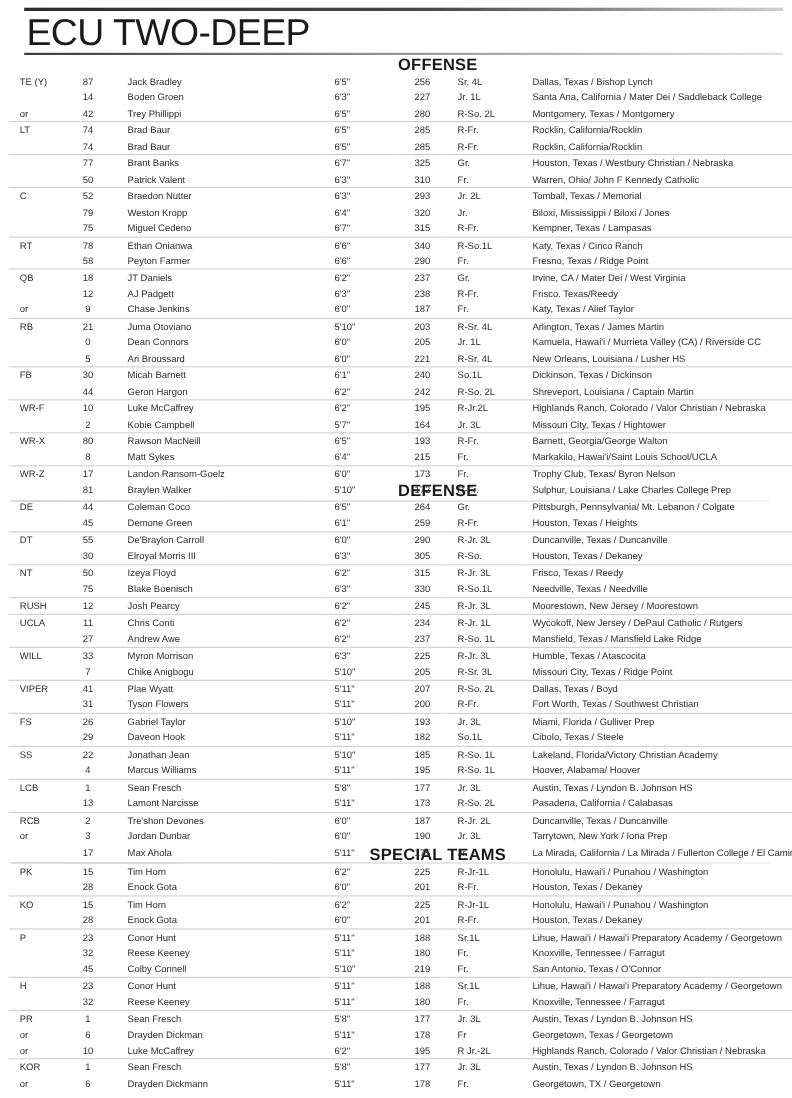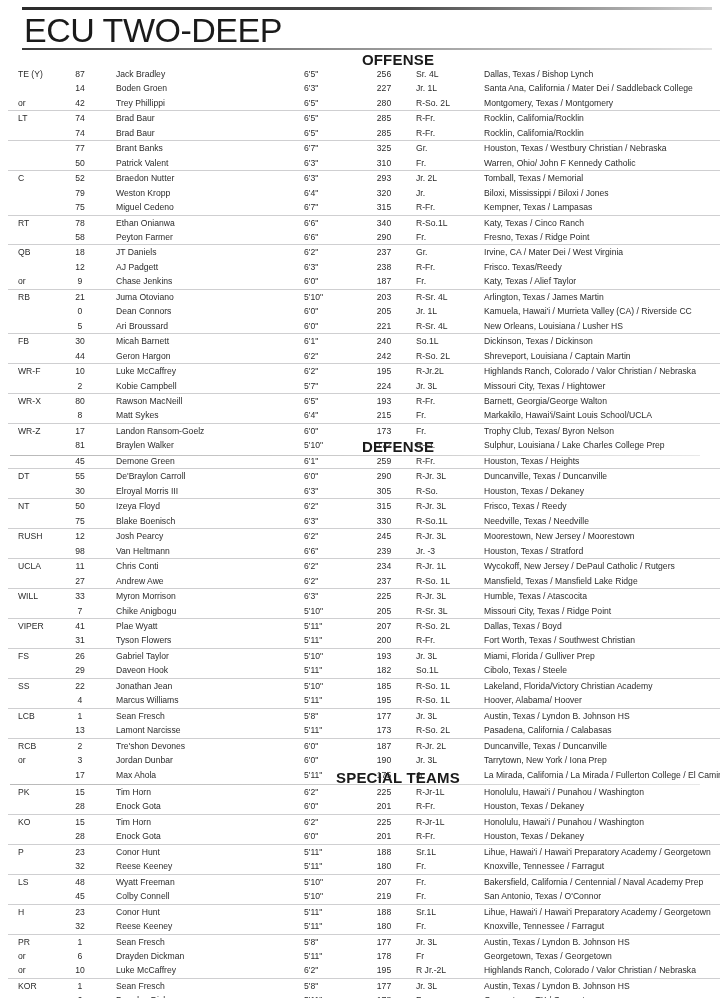--- a/index.html
+++ b/index.html
@@ -287,21 +287,21 @@
             <td class="c-ht">6'2"</td>
             <td class="c-wt">195</td>
             <td class="c-cl">R-Jr.2L</td>
             <td class="c-home">Highlands Ranch, Colorado / Valor Christian / Nebraska</td>
           </tr>
           <tr>
             <td class="c-pos"></td>
             <td class="c-num">2</td>
             <td class="c-name">Kobie Campbell</td>
             <td class="c-ht">5'7"</td>
-            <td class="c-wt">224</td>
+            <td class="c-wt">164</td>
             <td class="c-cl">Jr. 3L</td>
             <td class="c-home">Missouri City, Texas / Hightower</td>
           </tr>
           <tr class="grp">
             <td class="c-pos">WR-X</td>
             <td class="c-num">80</td>
             <td class="c-name">Rawson MacNeill</td>
             <td class="c-ht">6'5"</td>
             <td class="c-wt">193</td>
             <td class="c-cl">R-Fr.</td>
@@ -335,20 +335,29 @@
             <td class="c-home">Sulphur, Louisiana / Lake Charles College Prep</td>
           </tr>
         </tbody>
     </table>
     <div class="block-rule"></div>
   </div>
 
   <div class="block" id="defense-block">
     <table class="roster">
       <tbody>
+          <tr class="grp first-row">
+            <td class="c-pos">DE</td>
+            <td class="c-num">44</td>
+            <td class="c-name">Coleman Coco</td>
+            <td class="c-ht">6'5"</td>
+            <td class="c-wt">264</td>
+            <td class="c-cl">Gr.</td>
+            <td class="c-home">Pittsburgh, Pennsylvania/ Mt. Lebanon / Colgate</td>
+          </tr>
           <tr>
             <td class="c-pos"></td>
             <td class="c-num">45</td>
             <td class="c-name">Demone Green</td>
             <td class="c-ht">6'1"</td>
             <td class="c-wt">259</td>
             <td class="c-cl">R-Fr.</td>
             <td class="c-home">Houston, Texas / Heights</td>
           </tr>
           <tr class="grp">
@@ -388,29 +397,20 @@
             <td class="c-home">Needville, Texas / Needville</td>
           </tr>
           <tr class="grp">
             <td class="c-pos">RUSH</td>
             <td class="c-num">12</td>
             <td class="c-name">Josh Pearcy</td>
             <td class="c-ht">6'2"</td>
             <td class="c-wt">245</td>
             <td class="c-cl">R-Jr. 3L</td>
             <td class="c-home">Moorestown, New Jersey / Moorestown</td>
-          </tr>
-          <tr>
-            <td class="c-pos"></td>
-            <td class="c-num">98</td>
-            <td class="c-name">Van Heltmann</td>
-            <td class="c-ht">6'6"</td>
-            <td class="c-wt">239</td>
-            <td class="c-cl">Jr. -3</td>
-            <td class="c-home">Houston, Texas / Stratford</td>
           </tr>
           <tr class="grp">
             <td class="c-pos">UCLA</td>
             <td class="c-num">11</td>
             <td class="c-name">Chris Conti</td>
             <td class="c-ht">6'2"</td>
             <td class="c-wt">234</td>
             <td class="c-cl">R-Jr. 1L</td>
             <td class="c-home">Wycokoff, New Jersey / DePaul Catholic / Rutgers</td>
           </tr>
@@ -595,29 +595,20 @@
           </tr>
           <tr>
             <td class="c-pos"></td>
             <td class="c-num">32</td>
             <td class="c-name">Reese Keeney</td>
             <td class="c-ht">5'11"</td>
             <td class="c-wt">180</td>
             <td class="c-cl">Fr.</td>
             <td class="c-home">Knoxville, Tennessee / Farragut</td>
           </tr>
-          <tr class="grp">
-            <td class="c-pos">LS</td>
-            <td class="c-num">48</td>
-            <td class="c-name">Wyatt Freeman</td>
-            <td class="c-ht">5'10"</td>
-            <td class="c-wt">207</td>
-            <td class="c-cl">Fr.</td>
-            <td class="c-home">Bakersfield, California / Centennial / Naval Academy Prep</td>
-          </tr>
           <tr>
             <td class="c-pos"></td>
             <td class="c-num">45</td>
             <td class="c-name">Colby Connell</td>
             <td class="c-ht">5'10"</td>
             <td class="c-wt">219</td>
             <td class="c-cl">Fr.</td>
             <td class="c-home">San Antonio, Texas / O'Connor</td>
           </tr>
           <tr class="grp">

